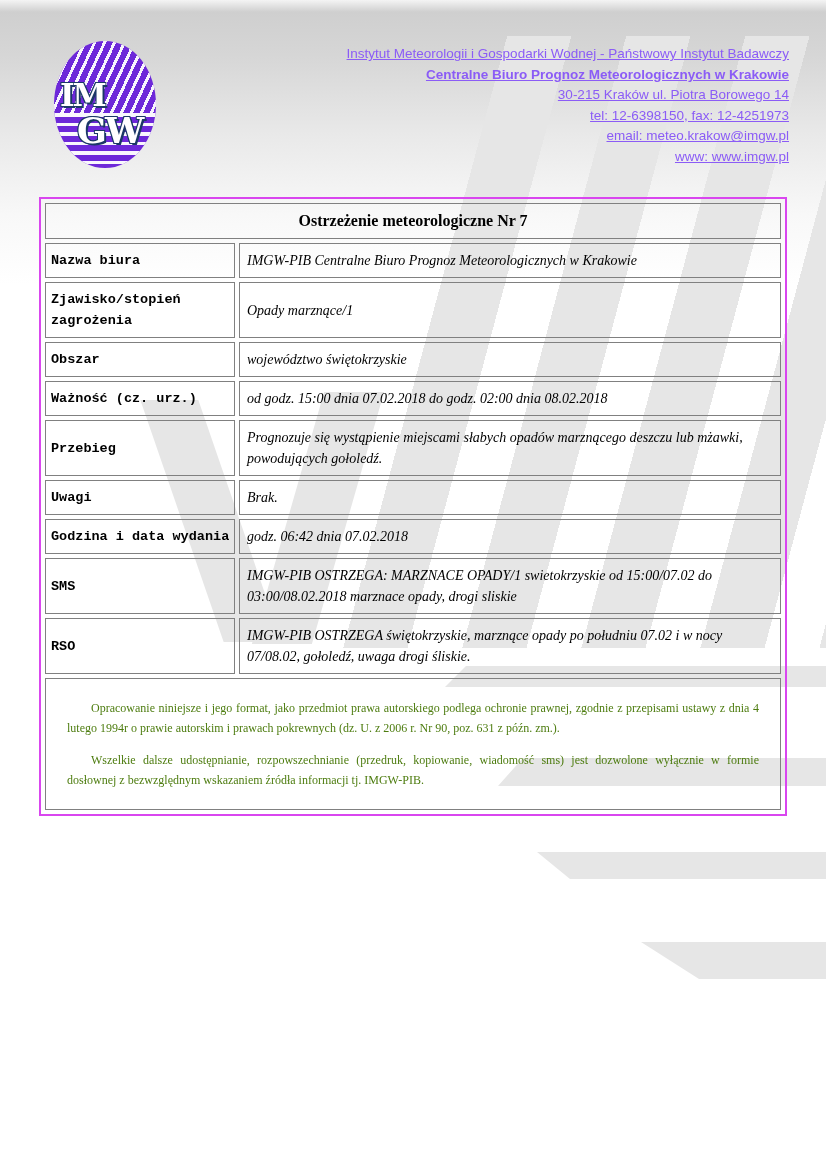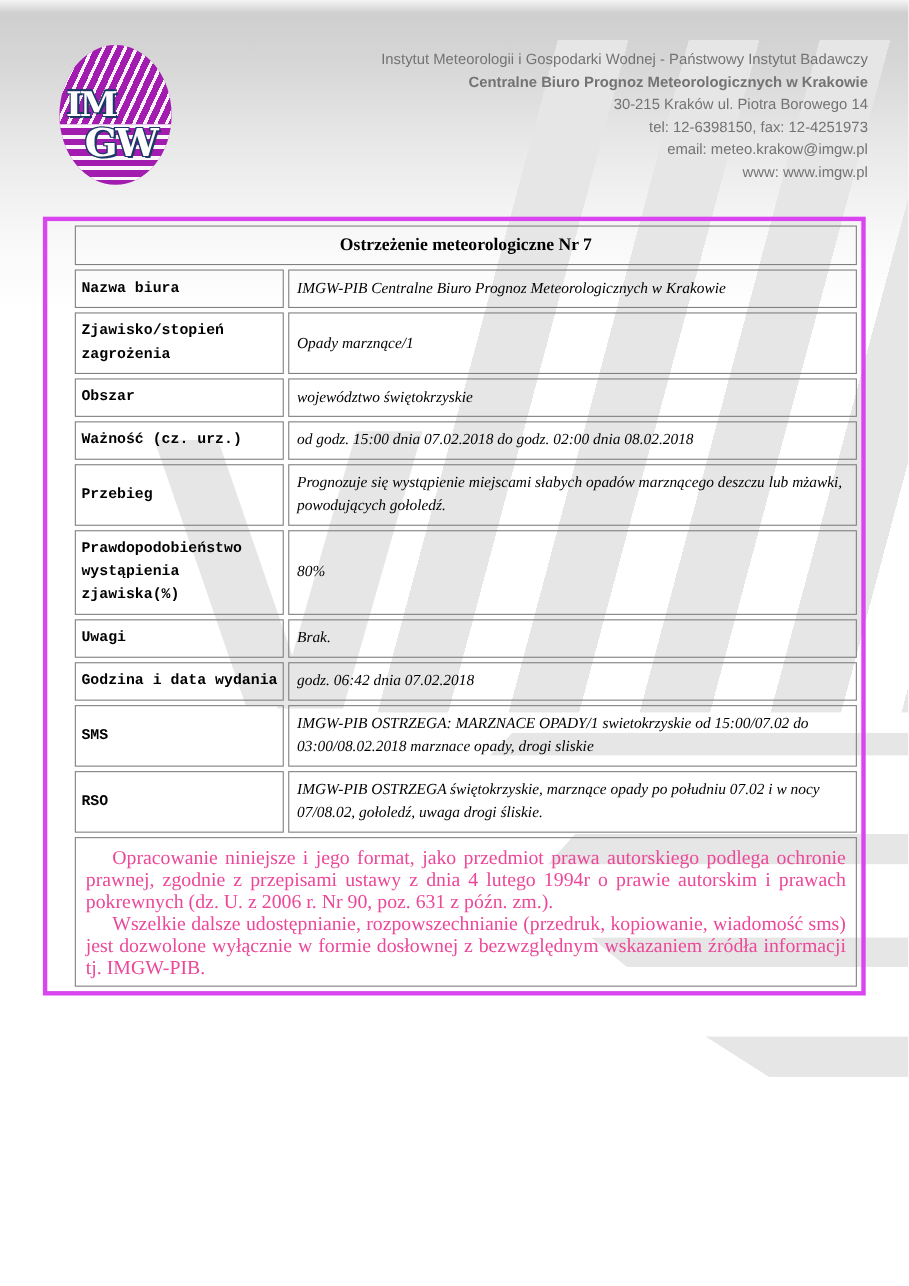--- a/index.html
+++ b/index.html
@@ -45,21 +45,21 @@
   .wm-band-3 { left: 537px; top: 852px; height: 27px;
     clip-path: polygon(0 0, 100% 0, 100% 100%, 33px 100%); }
   .wm-band-4 { left: 641px; top: 942px; height: 37px;
     clip-path: polygon(0 0, 100% 0, 100% 100%, 58px 100%); }
 
   .page-content { position: absolute; inset: 0; z-index: 2; }
 
   
   .logo {
     position: absolute; left: 54px; top: 41px; width: 102px; height: 127px;
-    background: #a21caf; border-radius: 50%; overflow: hidden;
+    background: #6d28d9; border-radius: 50%; overflow: hidden;
   }
   .logo-diag {
     position: absolute; left: 0; right: 0; top: 0; height: 57%;
     background: repeating-linear-gradient(115deg,
       rgba(255,255,255,0.95) 0px, rgba(255,255,255,0.95) 3px,
       rgba(255,255,255,0) 3px, rgba(255,255,255,0) 9px);
   }
   .logo-horiz {
     position: absolute; left: 0; right: 0; top: 57%; bottom: 0;
     background: repeating-linear-gradient(180deg,
@@ -76,32 +76,32 @@
   }
   .logo-im { left: 6px;  top: 39px; font-size: 31px; }
   .logo-gw { left: 23px; top: 72px; font-size: 35px; }
 
   
   .letterhead {
     position: absolute; right: 37px; top: 44px;
     text-align: right;
     font-family: "Liberation Sans", sans-serif;
     font-size: 13.5px; line-height: 20.6px;
-    color: #737373;
+    color: #8b5cf6;
+    text-decoration: underline;
   }
   .letterhead .bold { font-weight: bold; }
 
   
   .warning-table {
     position: absolute; left: 39px; top: 197px; width: 748px;
     border-collapse: separate; border-spacing: 4px;
-    border: 4px solid #d946ef;
+    border: 2px solid #d946ef;
     background: transparent;
     table-layout: fixed;
-    padding-left: 21px;
   }
   .warning-table td {
     border: 1px solid #808080;
     vertical-align: middle;
     color: #000;
     background: transparent;
   }
   .title-cell {
     text-align: center; font-weight: bold;
     font-size: 16px; line-height: 22px;
@@ -112,22 +112,22 @@
     padding: 6px 2px 6px 5px;
     font-family: Liberation Mono, monospace;
   }
   .value-cell {
     font-size: 14px; line-height: 21px;
     padding: 6px 10px 6px 7px;
     font-style: italic;
   }
   .footer-cell { padding: 7px 9px; }
   .footer-cell p {
-    margin: 0; text-indent: 24px; text-align: justify;
-    font-size: 18px; line-height: 20px; color: #ec4899;
+    margin: 12px; text-indent: 24px; text-align: justify;
+    font-size: 12px; line-height: 20px; color: #4d7c0f;
   }
 </style>
 </head>
 <body>
 
 <div class="bg-grad"></div>
 
 <div class="watermark">
   <div class="wm-stripes"></div>
   <div class="wm-chevron-a"></div>
@@ -180,24 +180,20 @@
       </tr>
       <tr>
         <td class="label-cell">Ważność (cz. urz.)</td>
         <td class="value-cell">od godz. 15:00 dnia 07.02.2018 do godz. 02:00 dnia 08.02.2018</td>
       </tr>
       <tr>
         <td class="label-cell">Przebieg</td>
         <td class="value-cell">Prognozuje się wystąpienie miejscami słabych opadów marznącego deszczu lub mżawki, powodujących gołoledź.</td>
       </tr>
       <tr>
-        <td class="label-cell">Prawdopodobieństwo wystąpienia zjawiska(%)</td>
-        <td class="value-cell">80%</td>
-      </tr>
-      <tr>
         <td class="label-cell">Uwagi</td>
         <td class="value-cell">Brak.</td>
       </tr>
       <tr>
         <td class="label-cell">Godzina i data wydania</td>
         <td class="value-cell">godz. 06:42 dnia 07.02.2018</td>
       </tr>
       <tr>
         <td class="label-cell">SMS</td>
         <td class="value-cell">IMGW-PIB OSTRZEGA: MARZNACE OPADY/1 swietokrzyskie od 15:00/07.02 do 03:00/08.02.2018 marznace opady, drogi sliskie</td>

